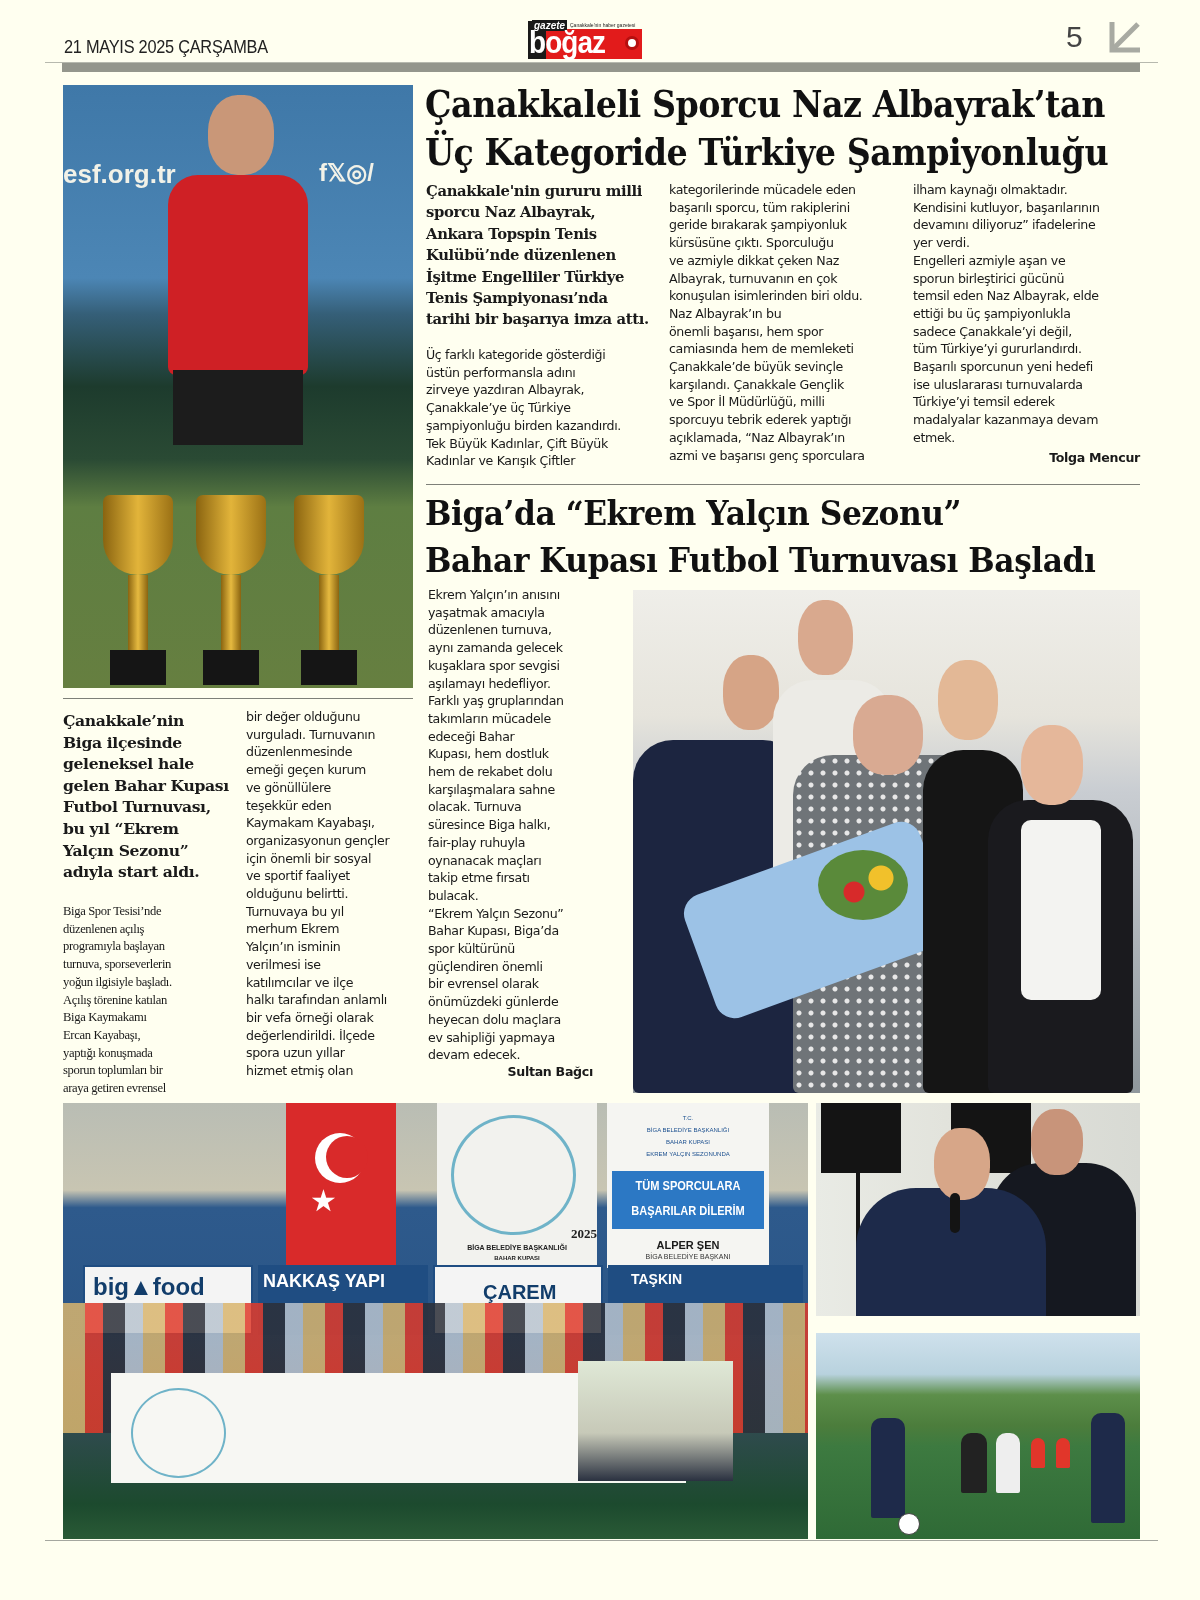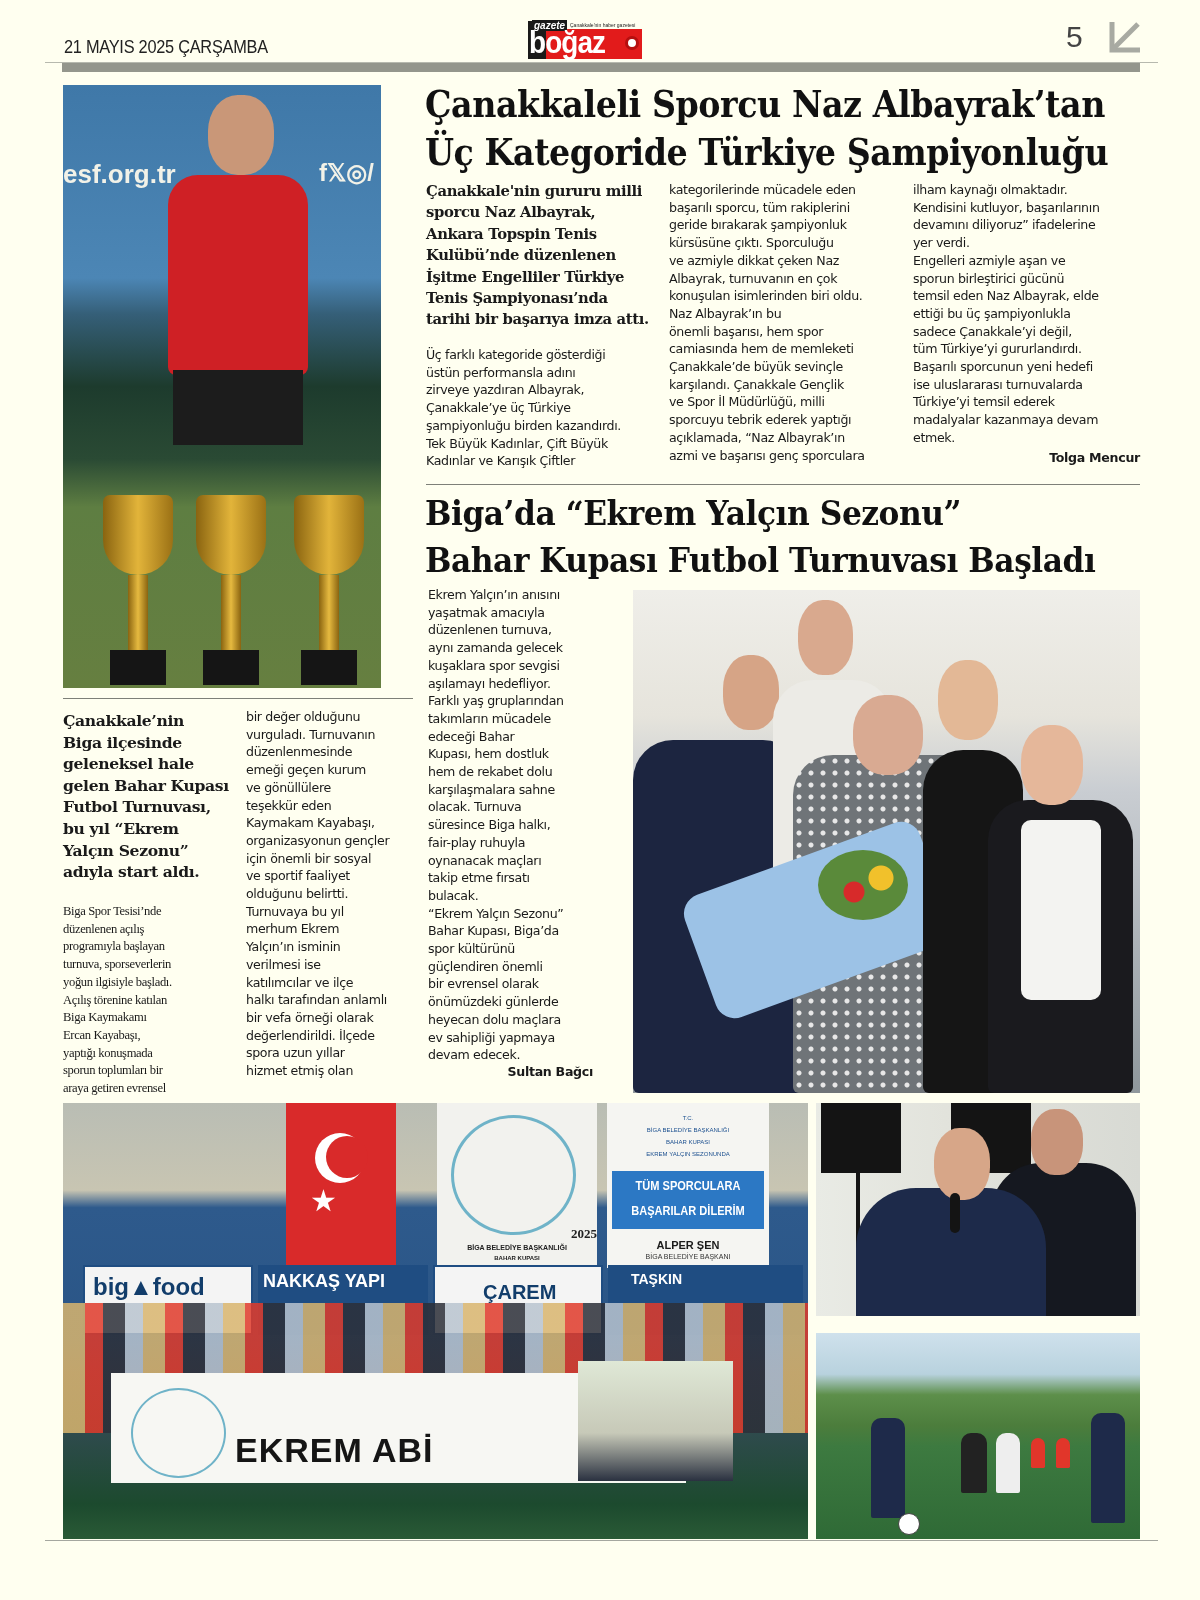--- a/index.html
+++ b/index.html
@@ -15,21 +15,21 @@
   .logo .tag { position: absolute; left: 42px; top: 1px; font: 5px "Liberation Sans", sans-serif; color: #222; white-space: nowrap; }
   .logo .bogaz { position: absolute; left: 1px; top: 5px; font: bold 31px/34px "Liberation Sans", sans-serif; color: #fff; letter-spacing: -1px; transform: scaleX(0.9); transform-origin: left; }
   .logo .seal { position: absolute; left: 97px; top: 15px; width: 14px; height: 14px; border-radius: 50%; background: #fff; border: 3px solid #b50f0f; }
   .pagenum { position: absolute; left: 1066px; top: 20px; font: 30px "Liberation Sans", sans-serif; color: #444; }
   .corner-icon { position: absolute; left: 1108px; top: 20px; width: 34px; height: 34px; }
   .hdr-thin { position: absolute; left: 45px; top: 62px; width: 1113px; height: 1px; background: #b7b9ae; }
   .hdr-bar { position: absolute; left: 62px; top: 63px; width: 1078px; height: 9px; background: #94968c; }
 
   
   .photo { position: absolute; overflow: hidden; }
-  .p-tennis { left: 63px; top: 85px; width: 318px; height: 603px;
+  .p-tennis { left: 63px; top: 85px; width: 350px; height: 603px;
     background: linear-gradient(180deg, #3f78a8 0%, #4c86b5 32%, #355f78 38%, #1d3b2d 50%, #2a4a34 62%, #5e7e42 70%, #667f40 100%); }
   .p-tennis .player-shirt { position: absolute; left: 105px; top: 90px; width: 140px; height: 200px; background: #cf2025; border-radius: 30px 30px 8px 8px; }
   .p-tennis .player-head { position: absolute; left: 145px; top: 10px; width: 66px; height: 80px; background: #c99778; border-radius: 45%; }
   .p-tennis .player-shorts { position: absolute; left: 110px; top: 285px; width: 130px; height: 75px; background: #1c1c1c; }
   .p-tennis .banner-text { position: absolute; left: 0; top: 74px; font: bold 26px "Liberation Sans", sans-serif; color: #f2f2e8; }
   .p-tennis .banner-social { position: absolute; left: 256px; top: 74px; font: bold 24px "Liberation Sans", sans-serif; color: #f2f2e8; }
   .trophy { position: absolute; top: 410px; width: 80px; height: 190px; }
   .trophy .cup { position: absolute; left: 5px; top: 0; width: 70px; height: 80px; background: linear-gradient(90deg,#8a6410,#e2b43a,#9b7115); border-radius: 8px 8px 40px 40px; }
   .trophy .stem { position: absolute; left: 30px; top: 80px; width: 20px; height: 80px; background: linear-gradient(90deg,#8a6410,#e6ba40,#8a6410); }
   .trophy .base { position: absolute; left: 12px; top: 155px; width: 56px; height: 35px; background: #151515; }
@@ -322,21 +322,20 @@
   <div class="ad" style="left:195px; width:170px; background:#1f4d82;"></div>
   <div class="ad-text" style="left:200px; top:168px; font-size:18px; color:#fff;">NAKKAŞ YAPI</div>
   <div class="ad" style="left:370px; width:170px;"></div>
   <div class="ad-text" style="left:420px; top:178px; font-size:20px;">ÇAREM</div>
   <div class="ad" style="left:545px; width:195px; background:#1f4d82;"></div>
   <div class="ad-text" style="left:568px; top:168px; font-size:14px; color:#fff;">TAŞKIN</div>
   <div class="crowd"></div>
   <div class="banner"></div>
   <div class="banner-logo"></div>
   <div class="banner-photo"></div>
-  <div class="banner-l2">EKREM ABİ</div>
 </div>
 
 <div class="photo p-speech">
   <div class="spk" style="left:5px; top:0; width:80px; height:70px;"></div>
   <div class="spk" style="left:135px; top:0; width:80px; height:70px;"></div>
   <div class="spk" style="left:40px; top:70px; width:4px; height:140px;"></div>
   <div class="man2"></div>
   <div class="man2-head"></div>
   <div class="man1"></div>
   <div class="man1-head"></div>

